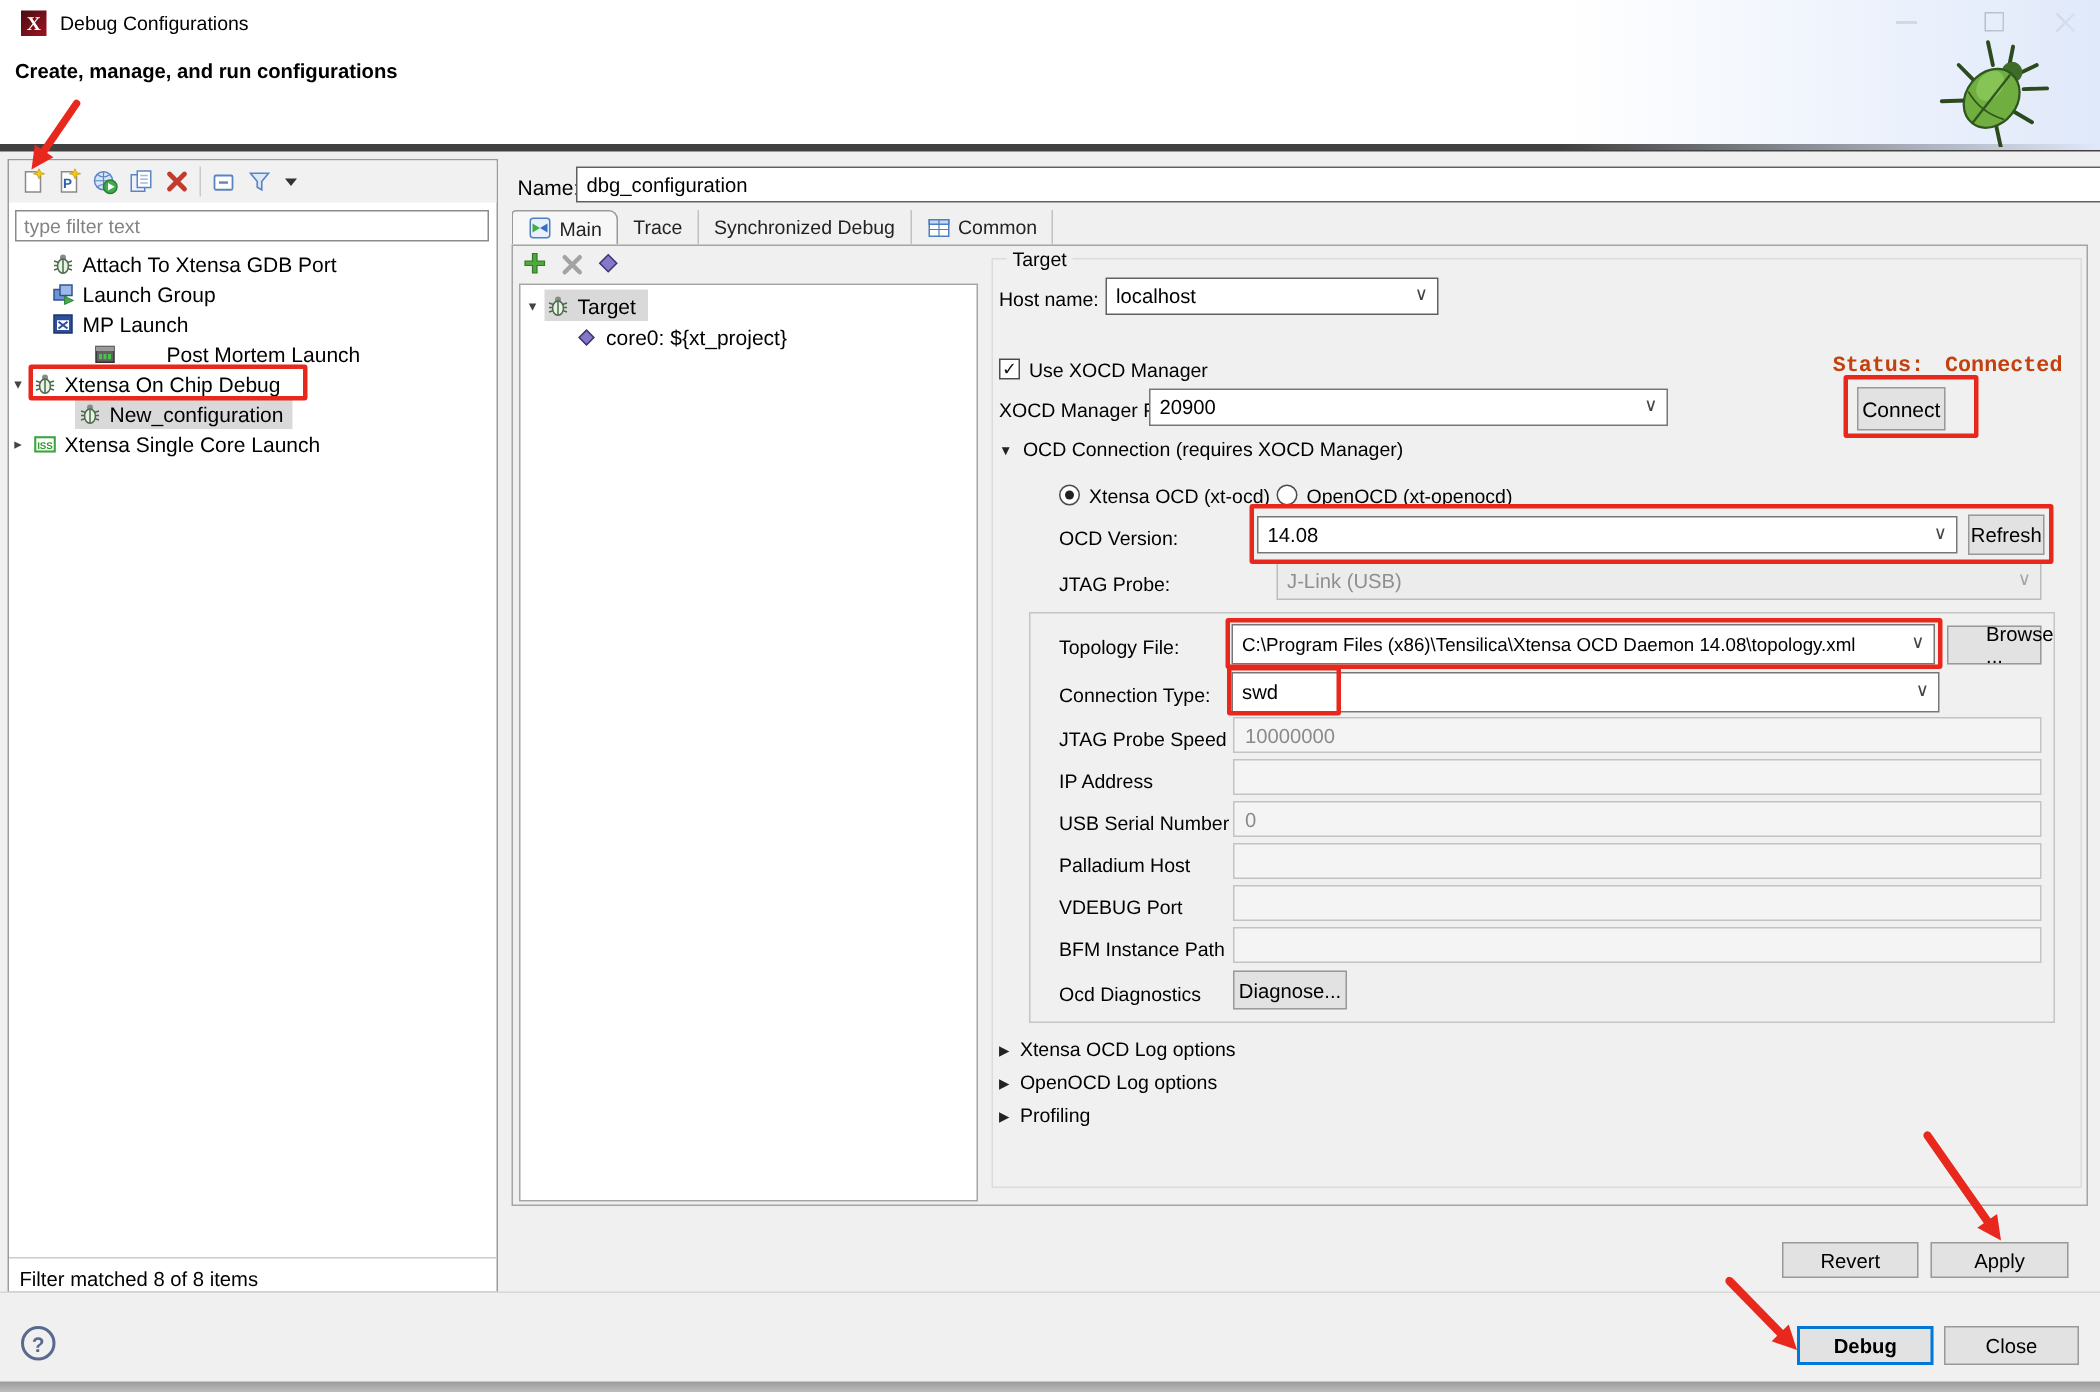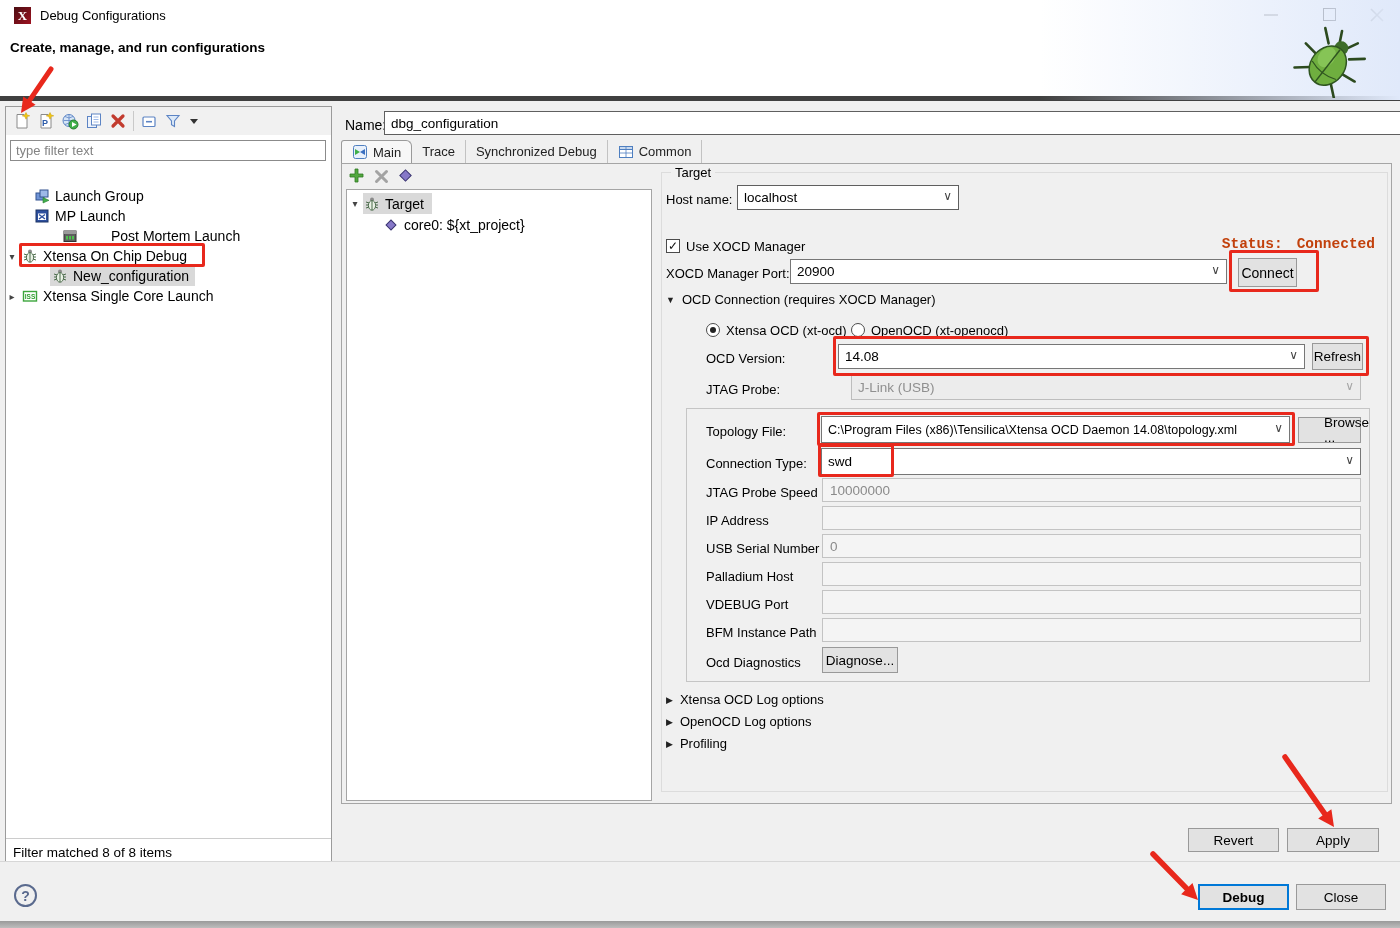--- a/index.html
+++ b/index.html
@@ -174,20 +174,32 @@
       <svg class="tbicon" style="left:158px;" viewBox="0 0 18 18">
         <polygon points="3,3.5 15,3.5 10.5,9 10.5,14.5 7.5,12.8 7.5,9" fill="#dce9f8" stroke="#5c84c4" stroke-width="1.1"></polygon>
       </svg>
       <svg class="tbicon" style="left:182px;top:8px;width:12px;height:12px;" viewBox="0 0 12 12">
         <polygon points="2,4 10,4 6,9" fill="#333"></polygon>
       </svg>
     </div>
 
     <input class="filterbox" type="text" placeholder="type filter text" style="">
 
+    <div class="treerow" style="top:59px;">
+      <span style="width:28px;"></span>
+      <svg class="ticon" viewBox="0 0 16 16">
+        <g stroke="#4a6a4a" stroke-width="1">
+            <path d="M2 6 L5 7 M2 9 L5 9 M2 12 L5 11 M14 6 L11 7 M14 9 L11 9 M14 12 L11 11" fill="none"></path>
+          </g>
+        <circle cx="8" cy="3.6" r="2" fill="#8a8a8a"></circle>
+        <ellipse cx="8" cy="9.4" rx="3.6" ry="4.8" fill="#eaf2e6" stroke="#4a6a4a"></ellipse>
+        <line x1="8" y1="5" x2="8" y2="14" stroke="#4a6a4a"></line>
+      </svg>
+      <span>Attach To Xtensa GDB Port</span>
+    </div>
     <div class="treerow" style="top:79px;">
       <span style="width:28px;"></span>
       <svg class="ticon" viewBox="0 0 16 16">
         <rect x="2" y="5" width="8" height="7" fill="#6f94d6" stroke="#33538f"></rect>
         <rect x="6" y="2" width="8" height="7" fill="#9db9e8" stroke="#33538f"></rect>
         <polygon points="9,9.5 15,12.3 9,15" fill="#3fae49" stroke="#2a7e33" stroke-width="0.6"></polygon>
       </svg>
       <span>Launch Group</span>
     </div>
     <div class="treerow" style="top:99px;">
@@ -323,21 +335,21 @@
   </div>
 
   <div class="checkbox" style="left:666px;top:239px;">✓</div>
   <div class="flabel" style="left:686px;top:239px;">Use XOCD Manager</div>
 
   <div class="status">
     <span>Status:</span><span class="val">Connected</span>
   </div>
 
   <div class="flabel" style="left:666px;top:266px;">XOCD Manager Port:</div>
-  <div class="combo" style="left:790px;top:259px;width:437px;height:25px;">
+  <div class="combo" style="left:766px;top:259px;width:346px;height:25px;">
     <span>20900</span>
     <span class="chev">∨</span>
   </div>
   <div class="btn" style="left:1238px;top:258px;width:59px;height:29px;font-size:14px;">
     <span>Connect</span>
   </div>
 
   <div class="secthdr" style="left:666px;top:292px;">
     <span class="tri">▼</span>
     <span>OCD Connection (requires XOCD Manager)</span>
@@ -368,21 +380,21 @@
   <div class="flabel" style="left:706px;top:424px;">Topology File:</div>
   <div class="combo" style="left:821px;top:416px;width:469px;height:27px;font-size:12.5px;">
     <span>C:\Program Files (x86)\Tensilica\Xtensa OCD Daemon 14.08\topology.xml</span>
     <span class="chev">∨</span>
   </div>
   <div class="btn" style="left:1298px;top:417px;width:63px;height:26px;padding-left:34px;">
     <span>Browse ...</span>
   </div>
 
   <div class="flabel" style="left:706px;top:456px;">Connection Type:</div>
-  <div class="combo" style="left:821px;top:448px;width:540px;height:27px;">
+  <div class="combo" style="left:821px;top:448px;width:472px;height:27px;">
     <span>swd</span>
     <span class="chev">∨</span>
   </div>
 
   <div class="flabel" style="left:706px;top:485px;">JTAG Probe Speed</div>
   <div class="tinput" style="left:822px;top:478px;width:539px;height:24px;">
     <span>10000000</span>
   </div>
 
   <div class="flabel" style="left:706px;top:513px;">IP Address</div>

